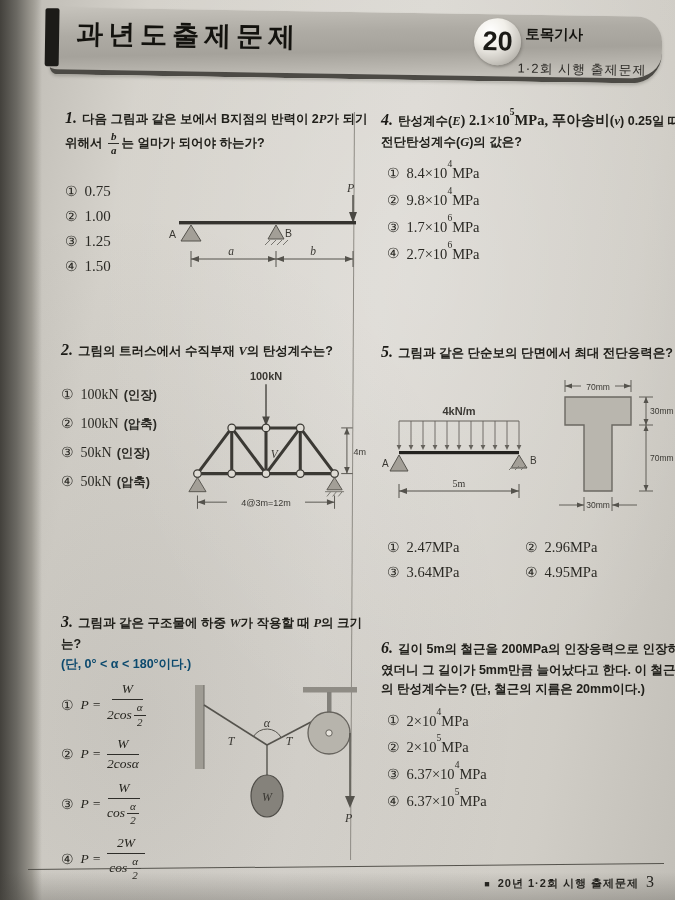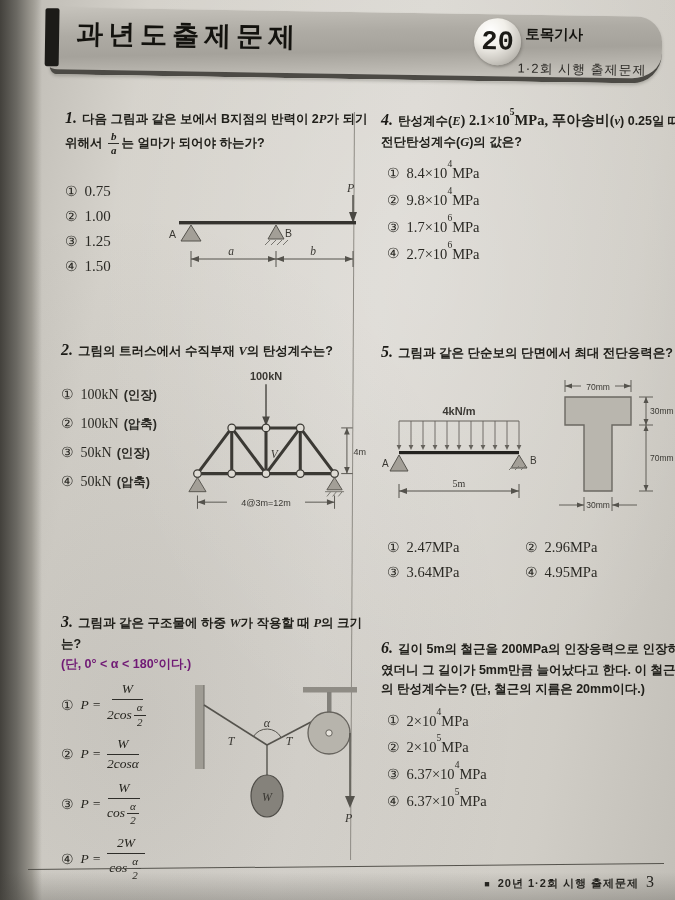--- a/index.html
+++ b/index.html
@@ -42,37 +42,36 @@
     font-size:27px;font-weight:bold;letter-spacing:5px;color:#13120e;
   }
   .hdr-right{position:absolute;right:10px;top:4px;width:178px;}
   .hdr-row1{display:flex;align-items:flex-start;}
   .badge-ball{
     width:47px;height:47px;border-radius:50%;flex:0 0 auto;
     background:radial-gradient(circle at 34% 28%, #ffffff 0%, #f1efe9 35%, #ccc9c2 65%, #98958e 100%);
     display:flex;align-items:center;justify-content:center;
     font-size:27px;font-weight:bold;color:#1b1a16;
     box-shadow:1px 2px 3px rgba(60,58,52,0.35);
-    font-family:Liberation Mono, monospace;
   }
   .badge-label{margin:6px 0 0 4px;font-size:14.5px;font-weight:bold;color:#14130f;}
   .hdr-subtitle{margin:-6px 0 0 44px;font-size:13px;color:#2d2b27;letter-spacing:1px;}
   
   .divider{
     position:absolute;left:352px;top:112px;width:1px;height:748px;
     background:#8e8b84;transform:rotate(0.3deg);
   }
   .q{position:absolute;margin-left:21px;}
   .q-head{font-size:12.5px;line-height:1.55;font-weight:600;color:#21201b;}
   .q-num{
     font-family:"Liberation Serif",serif;font-style:italic;font-weight:bold;
     font-size:16px;margin-right:5px;color:#1b1a16;
   }
   .vit{font-family:"Liberation Serif",serif;font-style:italic;}
-  .q-cond{font-size:12.5px;font-weight:600;color:#701a75;margin-top:2px;}
+  .q-cond{font-size:12.5px;font-weight:600;color:#0c4a6e;margin-top:2px;}
   sup.e{font-size:9.5px;position:relative;top:-5px;}
   
   .frac{
     display:inline-flex;flex-direction:column;align-items:center;vertical-align:middle;
     font-family:"Liberation Serif",serif;font-style:italic;font-size:11px;line-height:1.05;
     margin:0 2px;
   }
   .frac .top{border-bottom:1px solid #2e2d29;padding:0 3px 1px;}
   .frac .bot{padding-top:1px;}
   

